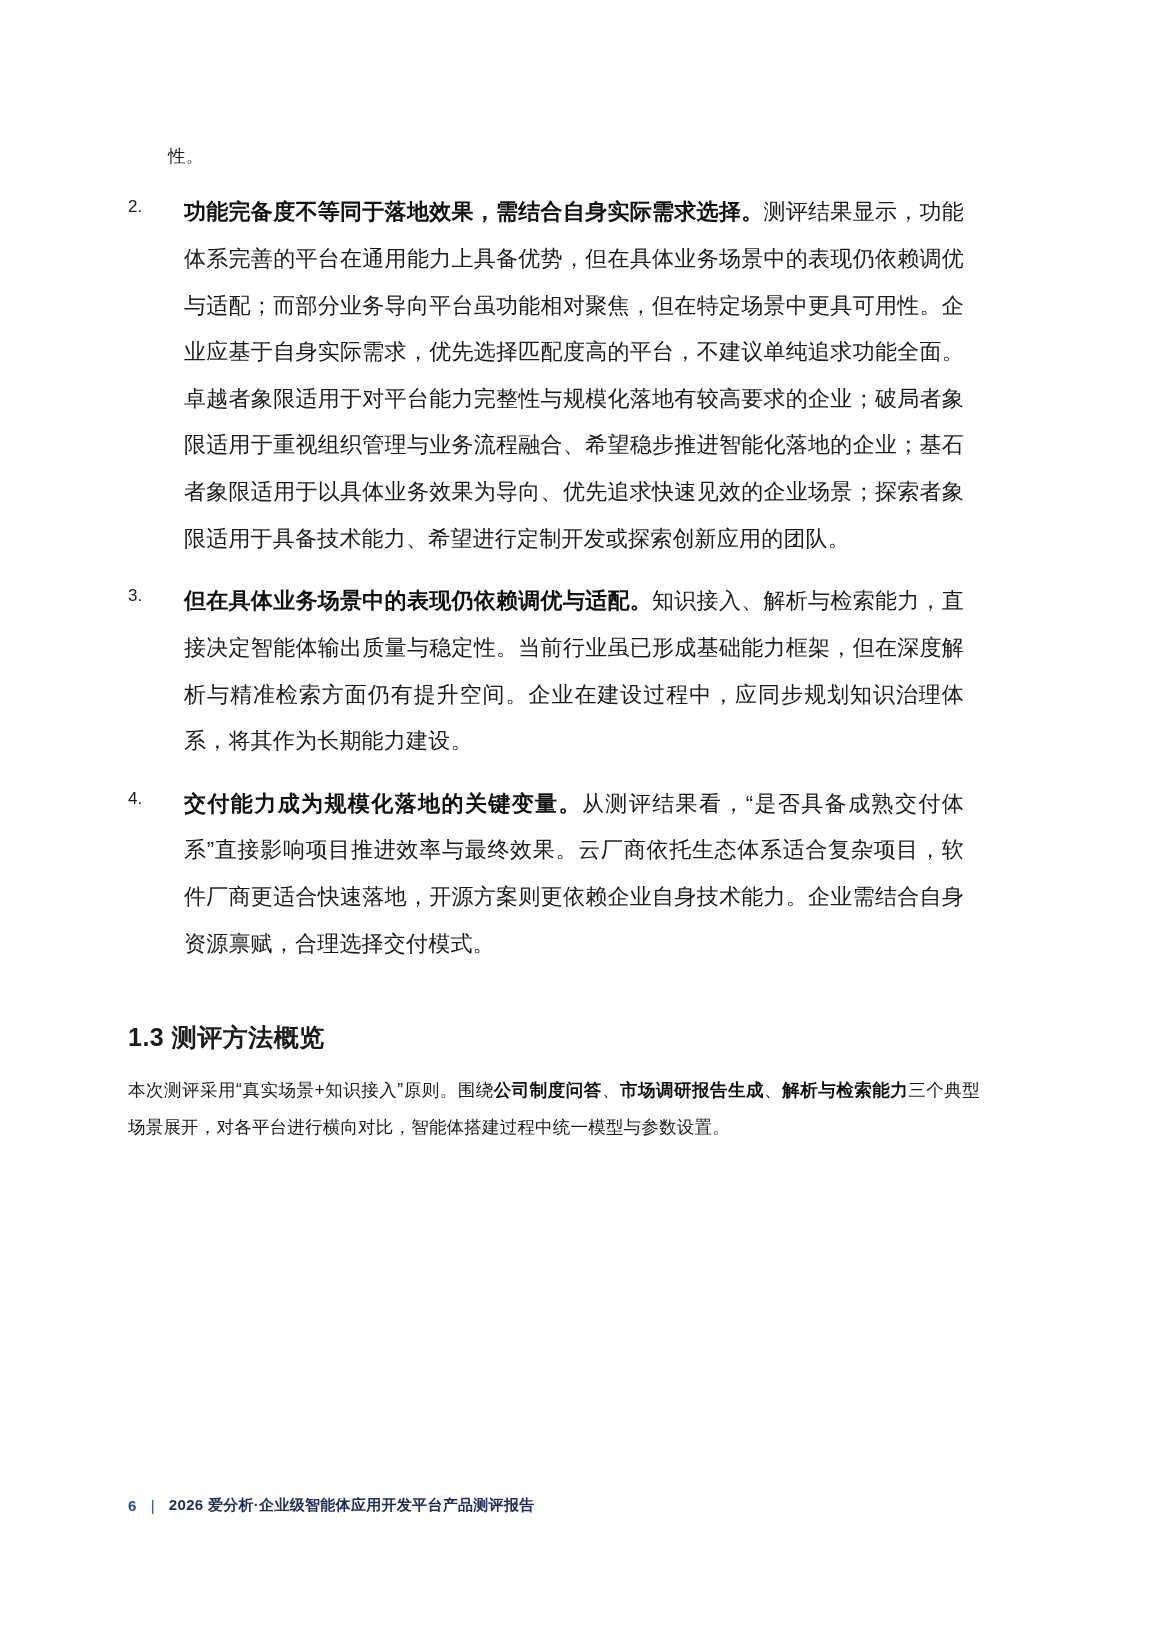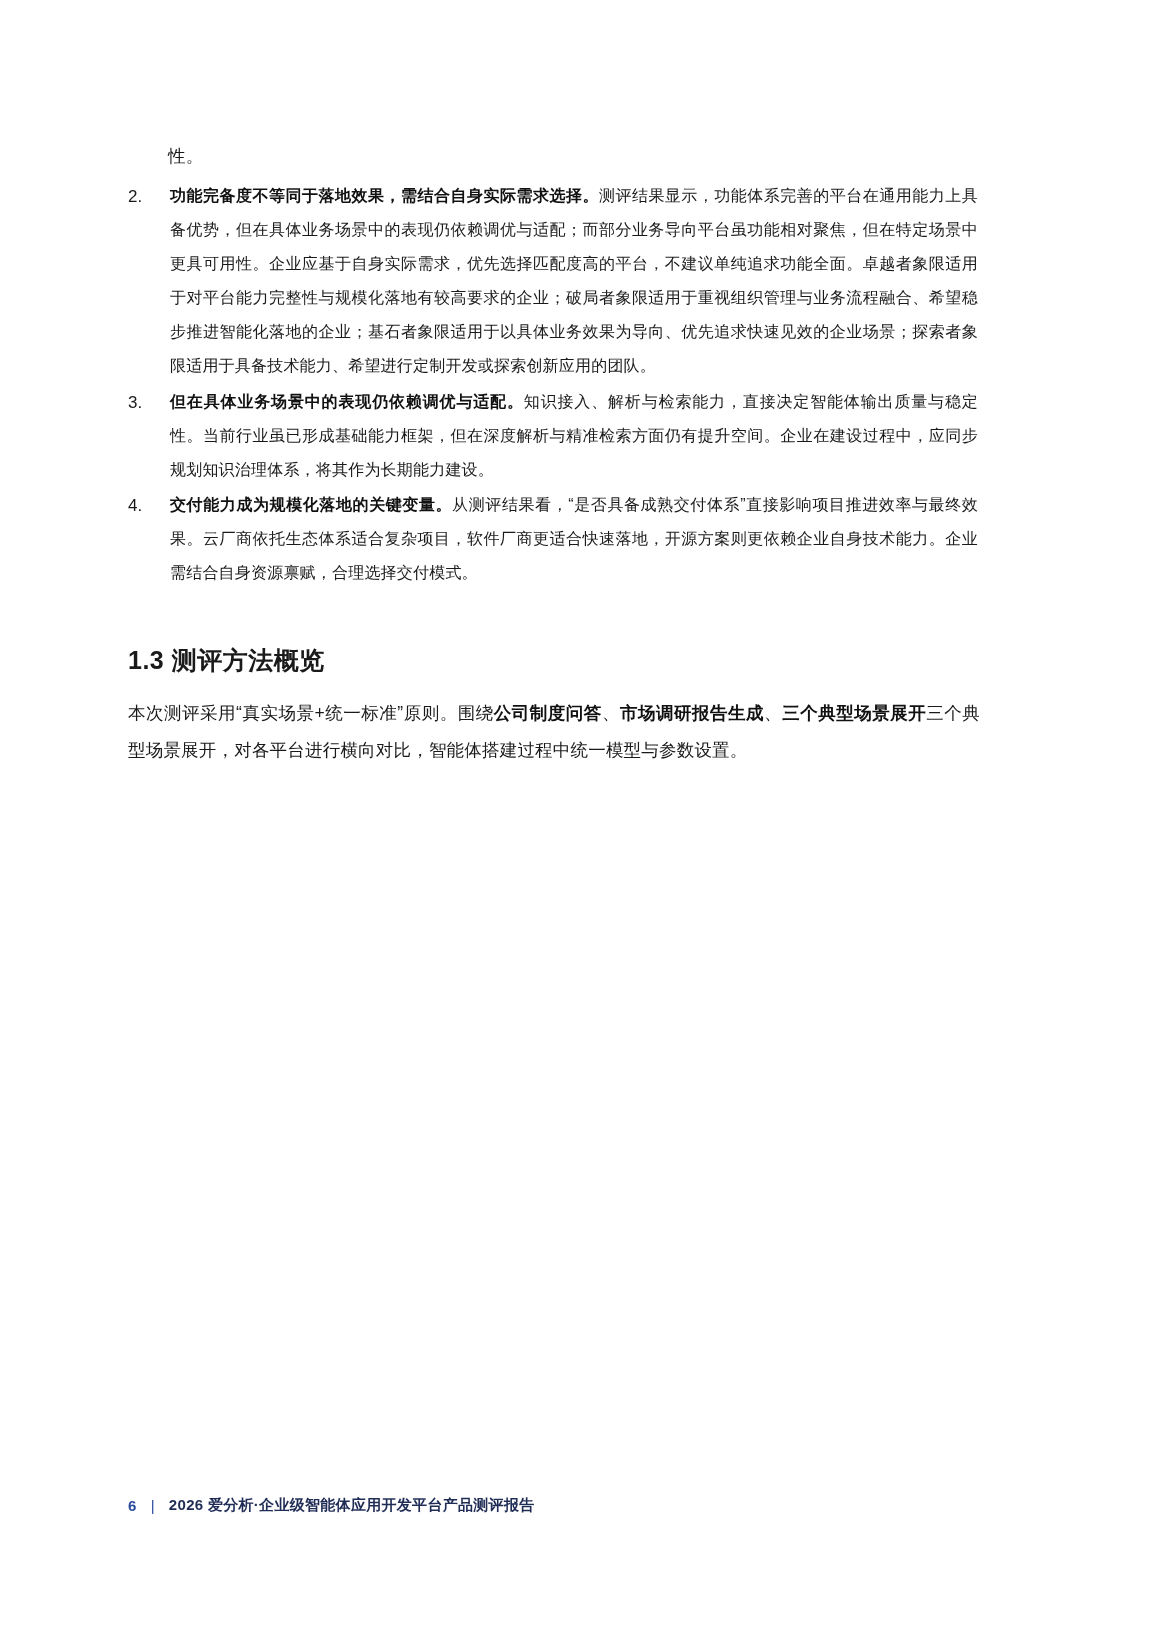--- a/index.html
+++ b/index.html
@@ -47,27 +47,27 @@
     position: absolute;
     left: 0;
     top: 0;
     width: 28px;
     font-size: 17px;
     line-height: 2.12;
     color: #1a1a1a;
     text-align: left;
   }
   .para {
-    font-size: 16px;
+    font-size: 22px;
     line-height: 2.12;
     color: #1a1a1a;
     text-align: justify;
     text-justify: inter-ideograph;
     letter-spacing: 0.2px;
-    margin: 2px;
+    margin: 16px;
   }
   .para b, .bold {
     font-weight: bold;
     color: #111111;
   }
   h2.section-title {
     font-size: 25px;
     font-weight: bold;
     color: #1a1a1a;
     margin: 54px 0 18px 0;
@@ -127,21 +127,21 @@
         <p class="para"><b>但在具体业务场景中的表现仍依赖调优与适配。</b><span>知识接入、解析与检索能力，直接决定智能体输出质量与稳定性。当前行业虽已形成基础能力框架，但在深度解析与精准检索方面仍有提升空间。企业在建设过程中，应同步规划知识治理体系，将其作为长期能力建设。</span></p>
       </li>
       <li>
         <span class="num">4.</span>
         <p class="para"><b>交付能力成为规模化落地的关键变量。</b><span>从测评结果看，“是否具备成熟交付体系”直接影响项目推进效率与最终效果。云厂商依托生态体系适合复杂项目，软件厂商更适合快速落地，开源方案则更依赖企业自身技术能力。企业需结合自身资源禀赋，合理选择交付模式。</span></p>
       </li>
     </ol>
 
     <h2 class="section-title">1.3  测评方法概览</h2>
 
-    <p class="body-para"><span>本次测评采用“真实场景+统一标准”原则。围绕</span><span class="bold">公司制度问答</span><span>、</span><span class="bold">市场调研报告生成</span><span>、</span><span class="bold">三个典型场景展开</span><span>三个典型场景展开，对各平台进行横向对比，智能体搭建过程中统一模型与参数设置。</span></p>
+    <p class="body-para"><span>本次测评采用“真实场景+知识接入”原则。围绕</span><span class="bold">公司制度问答</span><span>、</span><span class="bold">市场调研报告生成</span><span>、</span><span class="bold">解析与检索能力</span><span>三个典型场景展开，对各平台进行横向对比，智能体搭建过程中统一模型与参数设置。</span></p>
 
   </div>
 
   <div class="footer">
     <span class="pagenum">6</span>
     <span class="sep">|</span>
     <span class="ftext">2026 爱分析·企业级智能体应用开发平台产品测评报告</span>
   </div>
 
 </div>

